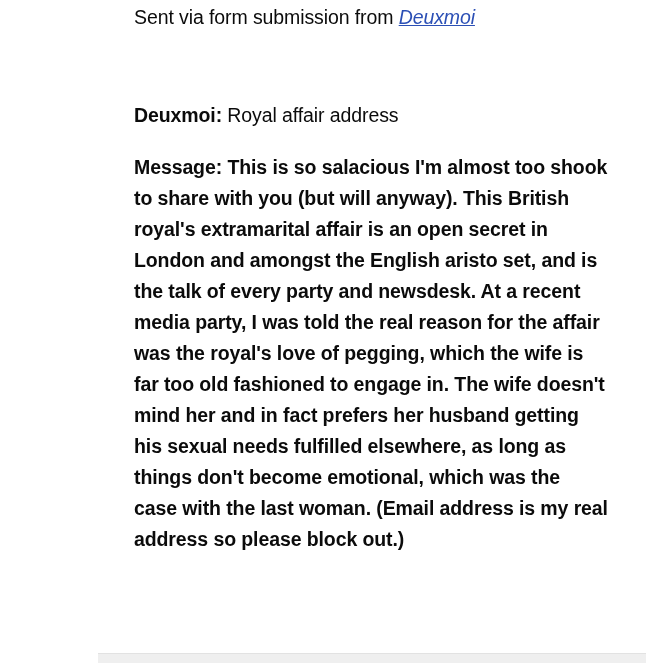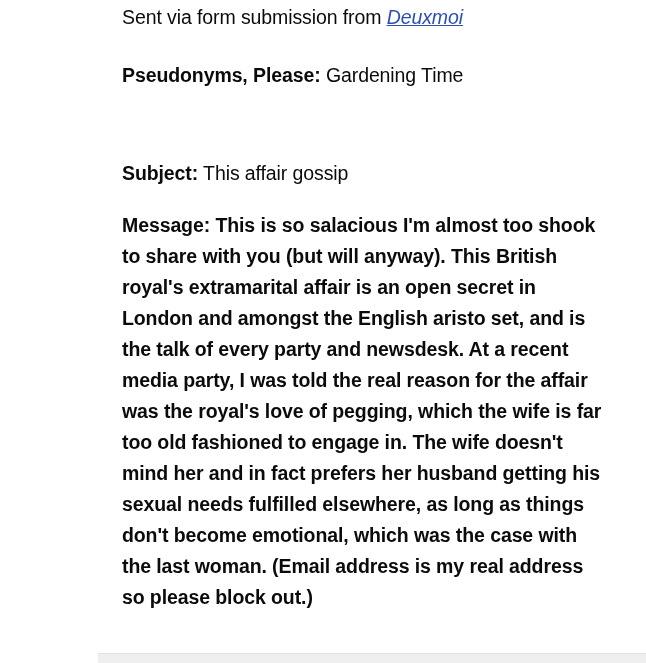--- a/index.html
+++ b/index.html
@@ -25,20 +25,21 @@
     position: absolute;
     left: 122px;
     top: 0;
     width: 486px;
   }
   .line-block {
     font-size: 19.5px;
     line-height: 31px;
     color: #0b0b0b;
     letter-spacing: -0.1px;
+    margin-left: 12px;
   }
   .sent-via {
     margin-top: 2px;
     white-space: nowrap;
   }
   .sent-via .src-link {
     font-style: italic;
     text-decoration: underline;
     color: #2b4fb5;
     cursor: pointer;
@@ -82,26 +83,23 @@
 <div class="page">
 
   <div class="left-margin"></div>
 
   <div class="content">
 
     <div class="line-block sent-via">
       <span>Sent via form submission from </span><span class="src-link">Deuxmoi</span>
     </div>
 
-    <div class="line-block pseudonyms">
-      <span class="lbl">Pseudonyms, Please:</span><span> Gardening Time</span>
-    </div>
 
     <div class="line-block subject">
-      <span class="lbl">Subject:</span><span> This affair gossip</span>
+      <span class="lbl">Deuxmoi:</span><span> Royal affair address</span>
     </div>
 
     <div class="line-block message">
       <span class="lbl">Message:</span><span class="msg-body"> This is so salacious I'm almost too shook to share with you (but will anyway). This British royal's extramarital affair is an open secret in London and amongst the English aristo set, and is the talk of every party and newsdesk. At a recent media party, I was told the real reason for the affair was the royal's love of pegging, which the wife is far too old fashioned to engage in. The wife doesn't mind her and in fact prefers her husband getting his sexual needs fulfilled elsewhere, as long as things don't become emotional, which was the case with the last woman. (Email address is my real address so please block out.)</span>
     </div>
 
   </div>
 
   <div class="bottom-edge"></div>
 </div>

